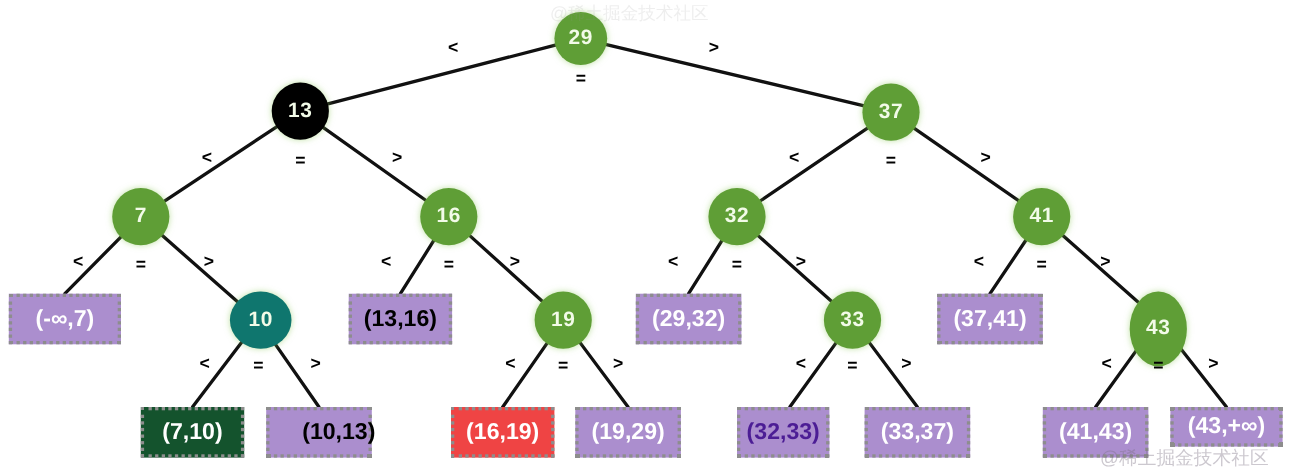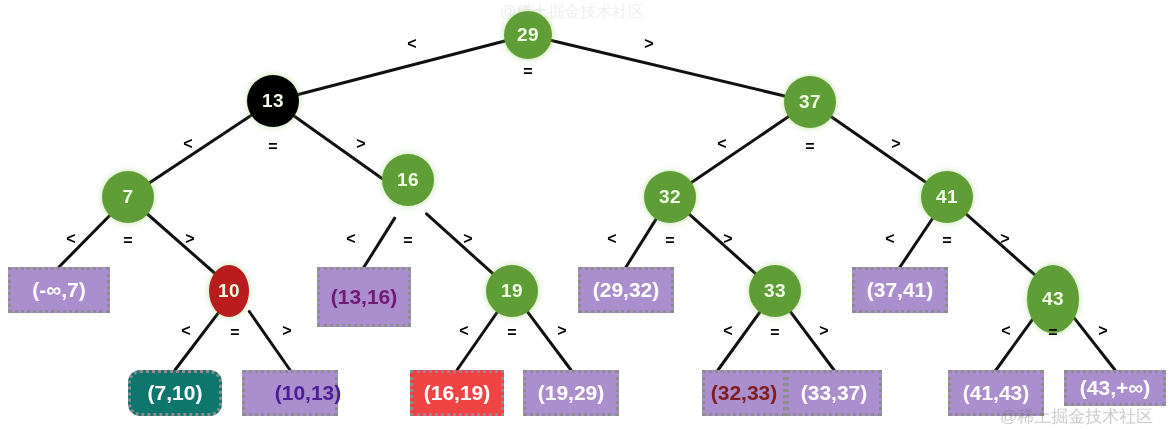--- a/index.html
+++ b/index.html
@@ -97,38 +97,38 @@
       <line x1="760.3721075649404" y1="311.273745655609" x2="718" y2="370" stroke="#111111" stroke-width="3" stroke-linecap="round"></line>
       <line x1="789.9594012742577" y1="311.0303847570569" x2="834" y2="370" stroke="#111111" stroke-width="3" stroke-linecap="round"></line>
       <line x1="1038.3721075649403" y1="311.273745655609" x2="996" y2="370" stroke="#111111" stroke-width="3" stroke-linecap="round"></line>
       <line x1="1068.434542000413" y1="310.66659383923616" x2="1115" y2="370" stroke="#111111" stroke-width="3" stroke-linecap="round"></line>
     </svg>
   <div id="nodes-layer">
       <div class="node-circle" style="left: 504px; top: 11px; width: 48px; height: 48px; background: rgb(95, 158, 54); color: rgb(242, 251, 232);">29</div>
       <div class="node-circle" style="left: 247px; top: 75px; width: 52px; height: 52px; background: #000000; color: rgb(242, 251, 232);">13</div>
       <div class="node-circle" style="left: 784px; top: 76px; width: 52px; height: 52px; background: rgb(95, 158, 54); color: rgb(242, 251, 232);">37</div>
       <div class="node-circle" style="left: 102px; top: 171px; width: 52px; height: 52px; background: rgb(95, 158, 54); color: rgb(242, 251, 232);">7</div>
-      <div class="node-circle" style="left: 382px; top: 154px; width: 52px; height: 52px; background: rgb(95, 158, 54); color: rgb(242, 251, 232);">16</div>
+      <div class="node-circle" style="left: 382px; top: 171px; width: 52px; height: 52px; background: rgb(95, 158, 54); color: rgb(242, 251, 232);">16</div>
       <div class="node-circle" style="left: 644px; top: 171px; width: 52px; height: 52px; background: rgb(95, 158, 54); color: rgb(242, 251, 232);">32</div>
       <div class="node-circle" style="left: 921px; top: 171px; width: 52px; height: 52px; background: rgb(95, 158, 54); color: rgb(242, 251, 232);">41</div>
-      <div class="node-circle" style="left: 209px; top: 265px; width: 40px; height: 52px; background: #b91c1c; color: rgb(242, 251, 232);">10</div>
+      <div class="node-circle" style="left: 209px; top: 265px; width: 56px; height: 52px; background: #0f766e; color: rgb(242, 251, 232);">10</div>
       <div class="node-circle" style="left: 486px; top: 265px; width: 52px; height: 52px; background: rgb(95, 158, 54); color: rgb(242, 251, 232);">19</div>
       <div class="node-circle" style="left: 749px; top: 265px; width: 52px; height: 52px; background: rgb(95, 158, 54); color: rgb(242, 251, 232); text-align: center;">33</div>
       <div class="node-circle" style="left: 1027px; top: 265px; width: 52px; height: 68px; background: rgb(95, 158, 54); color: rgb(242, 251, 232);">43</div>
     </div>
   <div id="leaves-layer">
       <div class="leaf-box" style="left: 8px; top: 267px; width: 102px; height: 46px; background: rgb(171, 142, 206); border-color: rgb(141, 141, 141); color: rgb(255, 255, 255);">(-∞,7)</div>
-      <div class="leaf-box" style="left: 317px; top: 267px; width: 94px; height: 60px; background: rgb(171, 142, 206); border-color: rgb(141, 141, 141); color: #701a75;">(13,16)</div>
+      <div class="leaf-box" style="left: 317px; top: 267px; width: 94px; height: 46px; background: rgb(171, 142, 206); border-color: rgb(141, 141, 141); color: #000000;">(13,16)</div>
       <div class="leaf-box" style="left: 578px; top: 267px; width: 96px; height: 46px; background: rgb(171, 142, 206); border-color: rgb(141, 141, 141); color: rgb(255, 255, 255);">(29,32)</div>
       <div class="leaf-box" style="left: 852px; top: 267px; width: 96px; height: 46px; background: rgb(171, 142, 206); border-color: rgb(141, 141, 141); color: rgb(255, 255, 255);">(37,41)</div>
-      <div class="leaf-box" style="left: 128px; top: 370px; width: 94px; height: 46px; background: #0f766e; border-color: rgb(141, 141, 141); color: rgb(255, 255, 255); border-radius: 12px;">(7,10)</div>
-      <div class="leaf-box" style="left: 242px; top: 370px; width: 96px; height: 46px; background: rgb(171, 142, 206); border-color: rgb(141, 141, 141); color: #4c1d95; padding-left: 36px;">(10,13)</div>
+      <div class="leaf-box" style="left: 128px; top: 370px; width: 94px; height: 46px; background: #14532d; border-color: rgb(141, 141, 141); color: rgb(255, 255, 255);">(7,10)</div>
+      <div class="leaf-box" style="left: 242px; top: 370px; width: 96px; height: 46px; background: rgb(171, 142, 206); border-color: rgb(141, 141, 141); color: #000000; padding-left: 36px;">(10,13)</div>
       <div class="leaf-box" style="left: 410px; top: 370px; width: 94px; height: 46px; background: #ef4444; border-color: rgb(141, 141, 141); color: rgb(255, 255, 255);">(16,19)</div>
       <div class="leaf-box" style="left: 523px; top: 370px; width: 96px; height: 46px; background: rgb(171, 142, 206); border-color: rgb(141, 141, 141); color: rgb(255, 255, 255);">(19,29)</div>
-      <div class="leaf-box" style="left: 670px; top: 370px; width: 84px; height: 46px; background: rgb(171, 142, 206); border-color: rgb(141, 141, 141); color: #7f1d1d; margin-left: 32px;">(32,33)</div>
+      <div class="leaf-box" style="left: 670px; top: 370px; width: 84px; height: 46px; background: rgb(171, 142, 206); border-color: rgb(141, 141, 141); color: #4c1d95;">(32,33)</div>
       <div class="leaf-box" style="left: 786px; top: 370px; width: 96px; height: 46px; background: rgb(171, 142, 206); border-color: rgb(141, 141, 141); color: rgb(255, 255, 255);">(33,37)</div>
       <div class="leaf-box" style="left: 948px; top: 370px; width: 96px; height: 46px; background: rgb(171, 142, 206); border-color: rgb(141, 141, 141); color: rgb(255, 255, 255);">(41,43)</div>
       <div class="leaf-box" style="left: 1064px; top: 370px; width: 102px; height: 36px; background: rgb(171, 142, 206); border-color: rgb(141, 141, 141); color: rgb(255, 255, 255);">(43,+∞)</div>
     </div>
   <div id="labels-layer">
       <div class="cmp-label" style="left: 412px; top: 44px;">&lt;</div>
       <div class="cmp-label" style="left: 528px; top: 72px;">=</div>
       <div class="cmp-label" style="left: 649px; top: 44px;">&gt;</div>
       <div class="cmp-label" style="left: 188px; top: 144px;">&lt;</div>
       <div class="cmp-label" style="left: 273px; top: 147px;">=</div>

